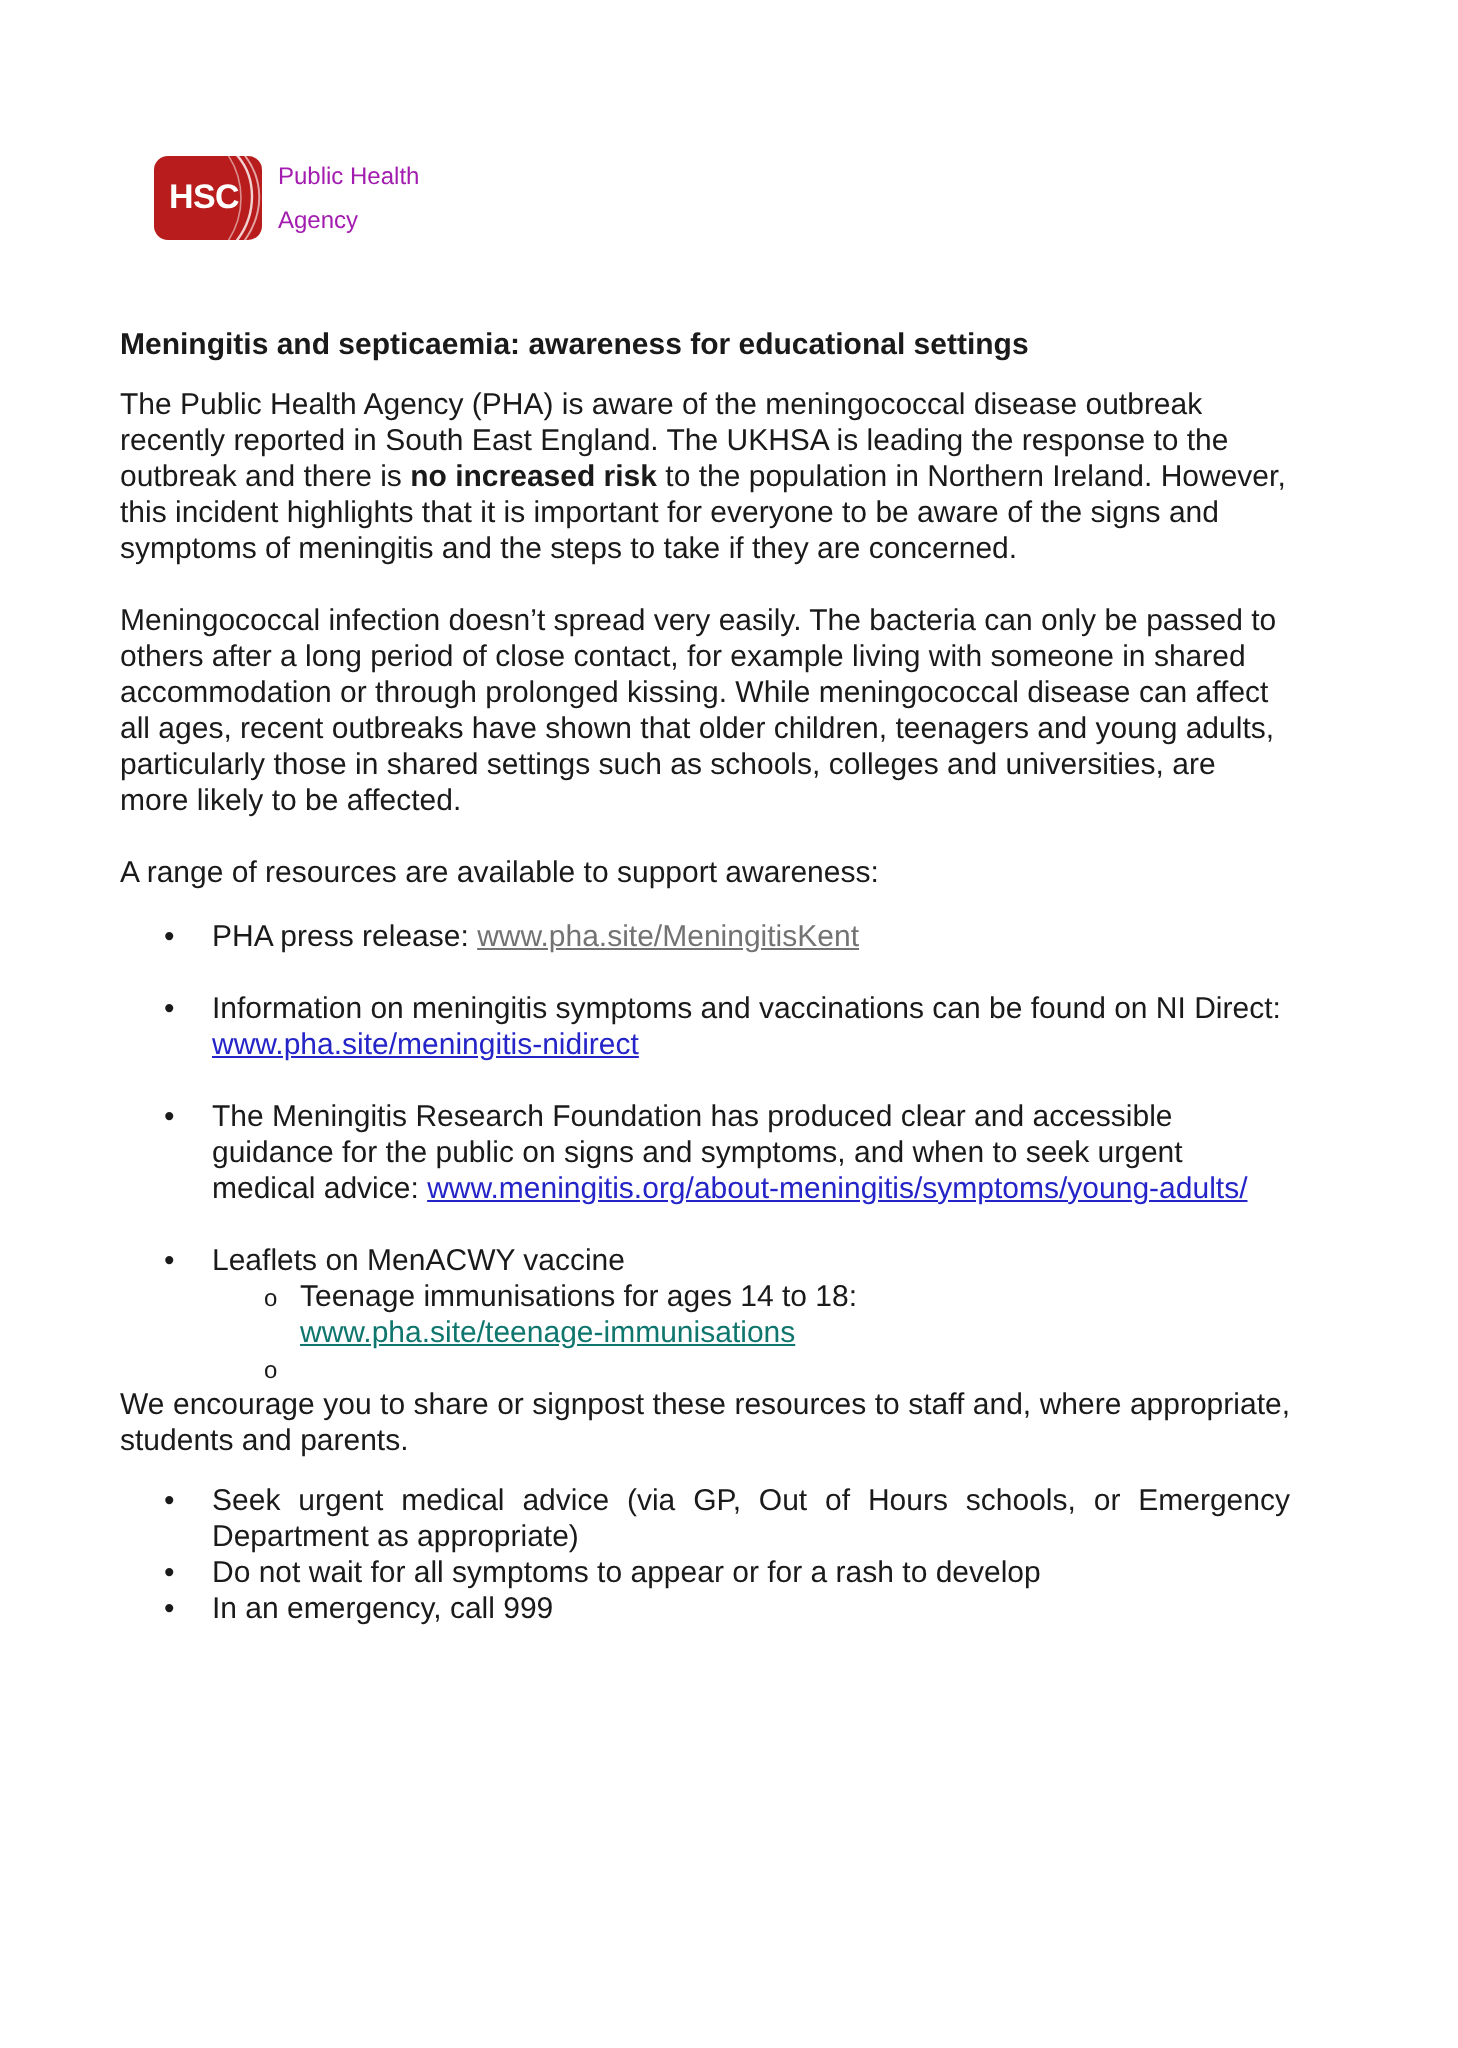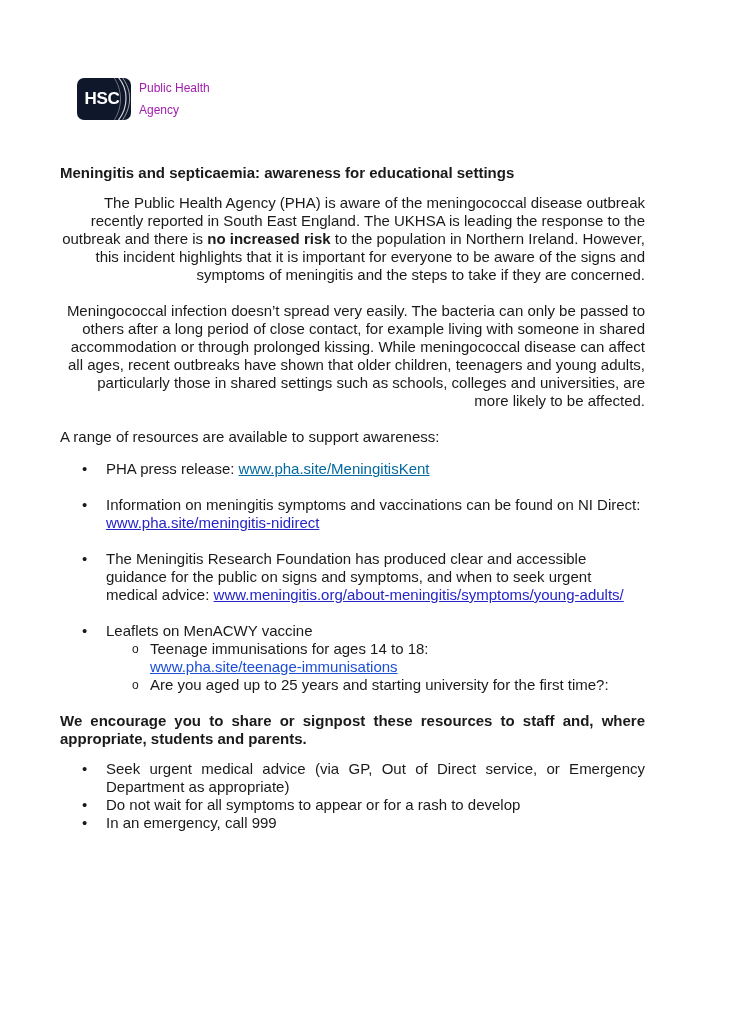--- a/index.html
+++ b/index.html
@@ -2,30 +2,30 @@
 <html><head>
 <meta charset="utf-8">
 <style>
   html, body { margin: 0; padding: 0; background: #ffffff; }
   body {
     width: 729px; height: 1024px; position: relative; overflow: hidden;
     font-family: "Liberation Sans", sans-serif; color: #1a1a1a;
   }
   .logo { position: absolute; left: 77px; top: 77px; display: flex; align-items: center; }
   .logo-mark {
-    width: 54px; height: 42px; background: #0f172a; border-radius: 7px;
+    width: 54px; height: 42px; background: #b91c1c; border-radius: 7px;
     position: relative; display: flex; align-items: center; justify-content: center;
     overflow: hidden;
   }
   .logo-mark .hsc { color: #ffffff; font-weight: bold; font-size: 17px; letter-spacing: -0.3px; position: relative; z-index: 2; margin-left: -4px; }
   .logo-mark svg { position: absolute; right: 0; top: 0; z-index: 1; }
   .logo-text { margin-left: 8px; font-size: 12px; line-height: 22px; color: #a21caf; }
   .content { position: absolute; left: 60px; top: 164px; width: 585px; font-size: 15px; line-height: 18px; }
   h1 { font-size: 15px; font-weight: bold; margin: 0 0 12px 0; line-height: 18px; }
-  p { margin: 0 0 18px 0; text-align: right; }
+  p { margin: 0 0 18px 0; }
   p.tight { margin-bottom: 12px; }
   h2 { font-size: 15px; font-weight: normal; margin: 0 0 14px 0; line-height: 18px; }
   a { color: #2424c8; text-decoration: underline; }
   ul.main { list-style: none; margin: 0 0 16px 0; padding: 0; }
   ul.main > li { position: relative; padding-left: 46px; margin-bottom: 18px; }
   ul.main > li.nogap { margin-bottom: 0; }
   ul.main > li .bullet { position: absolute; left: 22px; top: 0; }
   ul.sub { list-style: none; margin: 0; padding: 0; }
   ul.sub > li { position: relative; padding-left: 44px; }
   ul.sub > li .sub-bullet { position: absolute; left: 26px; top: 0; font-size: 12px; }
@@ -57,54 +57,53 @@
   <p><span>The Public Health Agency (PHA) is aware of the meningococcal disease outbreak recently reported in South East England. The UKHSA is leading the response to the outbreak and there is </span><strong>no increased risk</strong><span> to the population in Northern Ireland. However, this incident highlights that it is important for everyone to be aware of the signs and symptoms of meningitis and the steps to take if they are concerned.</span></p>
 
   <p>Meningococcal infection doesn’t spread very easily. The bacteria can only be passed to others after a long period of close contact, for example living with someone in shared accommodation or through prolonged kissing. While meningococcal disease can affect all ages, recent outbreaks have shown that older children, teenagers and young adults, particularly those in shared settings such as schools, colleges and universities, are more likely to be affected.</p>
 
 
   <h2>A range of resources are available to support awareness:</h2>
 
   <ul class="main">
     <li>
       <span class="bullet">•</span>
-      <span>PHA press release: </span><a href="javascript:void(0)" style="color: #0369a1;">www.pha.site/MeningitisKent</a>
+      <span>PHA press release: </span><a href="javascript:void(0)" style="color: #737373;">www.pha.site/MeningitisKent</a>
     </li>
     <li>
       <span class="bullet">•</span>
       <span>Information on meningitis symptoms and vaccinations can be found on NI Direct: </span><a href="javascript:void(0)" style="color: rgb(36, 36, 200);">www.pha.site/meningitis-nidirect</a>
     </li>
     <li>
       <span class="bullet">•</span>
       <span>The Meningitis Research Foundation has produced clear and accessible guidance for the public on signs and symptoms, and when to seek urgent medical advice: </span><a href="javascript:void(0)" style="color: rgb(36, 36, 200);">www.meningitis.org/about-meningitis/symptoms/young-adults/</a>
     </li>
     <li class="nogap">
       <span class="bullet">•</span>
       <span>Leaflets on MenACWY vaccine</span>
       <ul class="sub">
         <li>
           <span class="sub-bullet">o</span>
           <div>Teenage immunisations for ages 14 to 18:</div>
-          <a href="javascript:void(0)" style="color: #1d4ed8;">www.pha.site/teenage-immunisations</a>
+          <a href="javascript:void(0)" style="color: #0f766e;">www.pha.site/teenage-immunisations</a>
         </li>
         <li>
           <span class="sub-bullet">o</span>
-          <div>Are you aged up to 25 years and starting university for the first time?:</div>
         </li>
       </ul>
     </li>
   </ul>
 
-  <p class="justify tight" style="margin-top:18px;font-weight:bold;">We encourage you to share or signpost these resources to staff and, where appropriate, students and parents.</p>
+  <p class="justify tight" style="margin-top:18px;">We encourage you to share or signpost these resources to staff and, where appropriate, students and parents.</p>
 
 
   <ul class="main final">
     <li class="justify">
       <span class="bullet">•</span>
-      <span>Seek urgent medical advice (via GP, Out of Direct service, or Emergency Department as appropriate)</span>
+      <span>Seek urgent medical advice (via GP, Out of Hours schools, or Emergency Department as appropriate)</span>
     </li>
     <li>
       <span class="bullet">•</span>
       <span>Do not wait for all symptoms to appear or for a rash to develop</span>
     </li>
     <li>
       <span class="bullet">•</span>
       <span>In an emergency, call 999</span>
     </li>
   </ul>

